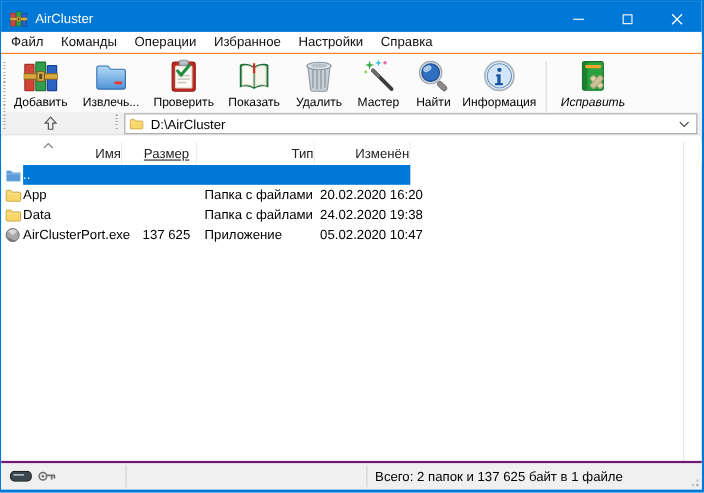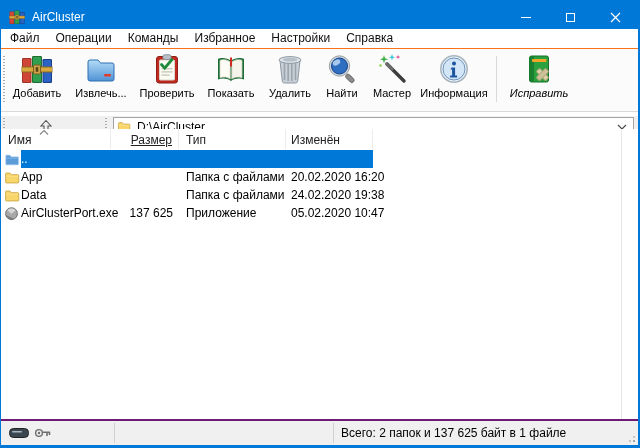--- a/index.html
+++ b/index.html
@@ -25,37 +25,37 @@
     border-bottom:1px solid #d9d9d9;display:flex;align-items:flex-start;padding-top:4px;}
   .gripper{width:2px;height:46px;margin:3px 1px 0 2px;
     background:repeating-linear-gradient(to bottom,#ababab 0 1px,transparent 1px 3px);}
   .tb-btn{display:flex;flex-direction:column;align-items:center;height:52px;}
   .tb-btn .ticon{width:32px;height:32px;flex:0 0 auto;}
   .tb-label{font-size:11px;color:#000;margin-top:2px;white-space:nowrap;}
   .w1{width:62px}.w2{width:66px}.w3{width:66px}.w4{width:62px}.w5{width:56px}
   .w6{width:48px}.w7{width:52px}.w8{width:72px}.w9{width:72px;margin-left:6px;font-style:italic;}
   .tb-sep{width:1px;background:#d9d9d9;height:46px;margin:3px 0 0 6px;}
   
-  .addressbar{position:absolute;top:115px;left:0;right:0;height:20px;background:#f0f0f0;
+  .addressbar{position:absolute;top:101px;left:0;right:0;height:20px;background:#f0f0f0;
     border-bottom:1px solid #e2e2e2;}
   .ab-grip1{position:absolute;left:2px;top:2px;height:15px;width:2px;
     background:repeating-linear-gradient(to bottom,#ababab 0 1px,transparent 1px 3px);}
   .ab-grip2{position:absolute;left:104px;top:2px;height:15px;width:2px;
     background:repeating-linear-gradient(to bottom,#ababab 0 1px,transparent 1px 3px);}
   .up-btn{position:absolute;left:8px;top:0;width:74px;height:20px;display:flex;
     align-items:center;justify-content:center;}
   .combo{position:absolute;left:112px;right:4px;top:1px;height:17px;background:#fff;
     border:1px solid #a5a5a5;display:flex;align-items:center;font-size:12px;color:#000;}
   .combo .cfolder{margin-left:3px;flex:0 0 auto;}
   .combo .cpath{margin-left:6px;}
   .combo .cchev{margin-left:auto;margin-right:6px;}
   
   .list-header{position:absolute;top:128px;left:0;right:0;height:20px;background:#fff;
     display:flex;font-size:12px;color:#222;}
-  .hc{box-sizing:border-box;line-height:23px;border-right:1px solid #ececec;white-space:nowrap;}
+  .hc{box-sizing:border-box;line-height:23px;border-right:1px solid #ececec;white-space:nowrap;text-align:right;}
   .h-name{width:110px;padding-left:7px;}
   .h-size{width:68px;text-align:right;padding-right:6px;text-decoration:underline;}
   .h-type{width:107px;padding-left:7px;}
   .h-mod{width:87px;padding-left:5px;}
   .sort-caret{position:absolute;left:38px;top:1px;}
   
   .rows{position:absolute;top:149px;left:0;right:0;}
   .row{height:18px;display:flex;align-items:center;font-size:12px;color:#000;position:relative;}
   .row>*{position:relative;z-index:1;}
   .row.selected::before{content:"";position:absolute;left:20px;width:352px;top:0;bottom:0;
@@ -105,22 +105,22 @@
       <div class="ctrl">
         <svg width="11" height="11">
             <path d="M1 1 L10 10 M10 1 L1 10" stroke="#fff" stroke-width="1.2"></path>
           </svg>
       </div>
     </div>
   </div>
 
   <div class="menubar">
     <span class="menu-item">Файл</span>
+    <span class="menu-item">Команды</span>
     <span class="menu-item">Операции</span>
-    <span class="menu-item">Команды</span>
     <span class="menu-item">Избранное</span>
     <span class="menu-item">Настройки</span>
     <span class="menu-item">Справка</span>
   </div>
 
   <div class="toolbar">
     <div class="gripper"></div>
 
     <div class="tb-btn w1">
       <svg class="ticon" viewBox="0 0 32 32">
@@ -178,40 +178,40 @@
     <div class="tb-btn w5">
       <svg class="ticon" viewBox="0 0 32 32">
         <path d="M6 8 L8.3 28.2 a2.2 2.2 0 0 0 2.2 1.8 h11 a2.2 2.2 0 0 0 2.2-1.8 L26 8 z" fill="#c8cfd6" stroke="#8e99a3"></path>
         <path d="M10.5 9.5 V27 M14.2 9.5 V28 M17.8 9.5 V28 M21.5 9.5 V27" stroke="#9aa5ae" stroke-width="1.6" fill="none"></path>
         <ellipse cx="16" cy="7" rx="11" ry="3.4" fill="#dde3e8" stroke="#8e99a3"></ellipse>
         <ellipse cx="16" cy="6.6" rx="7.5" ry="2" fill="#b7c0c8"></ellipse>
       </svg>
       <span class="tb-label">Удалить</span>
     </div>
 
-    <div class="tb-btn w6">
-      <svg class="ticon" viewBox="0 0 32 32">
-        <rect x="20" y="21" width="10" height="4.6" rx="2.2" transform="rotate(45 22 23)" fill="#8b8b8b" stroke="#5f5f5f" stroke-width="0.8"></rect>
-        <circle cx="13.5" cy="13" r="10.2" fill="#cfd6db" stroke="#9aa2a8"></circle>
-        <circle cx="13.5" cy="13" r="8" fill="#2f6fc2" stroke="#17448c"></circle>
-        <ellipse cx="10.5" cy="9.5" rx="4" ry="2.6" fill="#bcd8f2" opacity="0.85" transform="rotate(-30 10.5 9.5)"></ellipse>
-      </svg>
-      <span class="tb-label">Найти</span>
-    </div>
-
     <div class="tb-btn w7">
       <svg class="ticon" viewBox="0 0 32 32">
         <line x1="11" y1="11" x2="28" y2="28" stroke="#3c3c3c" stroke-width="3.4" stroke-linecap="round"></line>
         <line x1="11" y1="11" x2="16" y2="16" stroke="#6b6b6b" stroke-width="3.4" stroke-linecap="round"></line>
         <path d="M8 2 l1 3.2 L12.2 6.2 l-3.2 1 L8 10.4 l-1-3.2 L3.8 6.2 l3.2-1 z" fill="#3fae49"></path>
         <path d="M16 1 l0.8 2.4 L19.2 4.2 l-2.4 0.8 L16 7.4 l-0.8-2.4 L12.8 4.2 l2.4-0.8 z" fill="#35c4d8"></path>
         <circle cx="22" cy="4" r="1.6" fill="#e86fa8"></circle>
         <circle cx="4.5" cy="12.5" r="1.3" fill="#8fd14f"></circle>
       </svg>
       <span class="tb-label">Мастер</span>
+    </div>
+
+    <div class="tb-btn w6">
+      <svg class="ticon" viewBox="0 0 32 32">
+        <rect x="20" y="21" width="10" height="4.6" rx="2.2" transform="rotate(45 22 23)" fill="#8b8b8b" stroke="#5f5f5f" stroke-width="0.8"></rect>
+        <circle cx="13.5" cy="13" r="10.2" fill="#cfd6db" stroke="#9aa2a8"></circle>
+        <circle cx="13.5" cy="13" r="8" fill="#2f6fc2" stroke="#17448c"></circle>
+        <ellipse cx="10.5" cy="9.5" rx="4" ry="2.6" fill="#bcd8f2" opacity="0.85" transform="rotate(-30 10.5 9.5)"></ellipse>
+      </svg>
+      <span class="tb-label">Найти</span>
     </div>
 
     <div class="tb-btn w8">
       <svg class="ticon" viewBox="0 0 32 32">
         <circle cx="16" cy="16" r="13.2" fill="#e8f1fa" stroke="#aab6bf" stroke-width="1.6"></circle>
         <circle cx="16" cy="16" r="11" fill="#d3e6f8" stroke="#6f94bb"></circle>
         <circle cx="16" cy="10.5" r="2" fill="#1c56a0"></circle>
         <path d="M13.5 14.5 h3.6 v8 h2 v2 h-7 v-2 h2 v-6 h-1.6 z" fill="#1c56a0"></path>
       </svg>
       <span class="tb-label">Информация</span>

